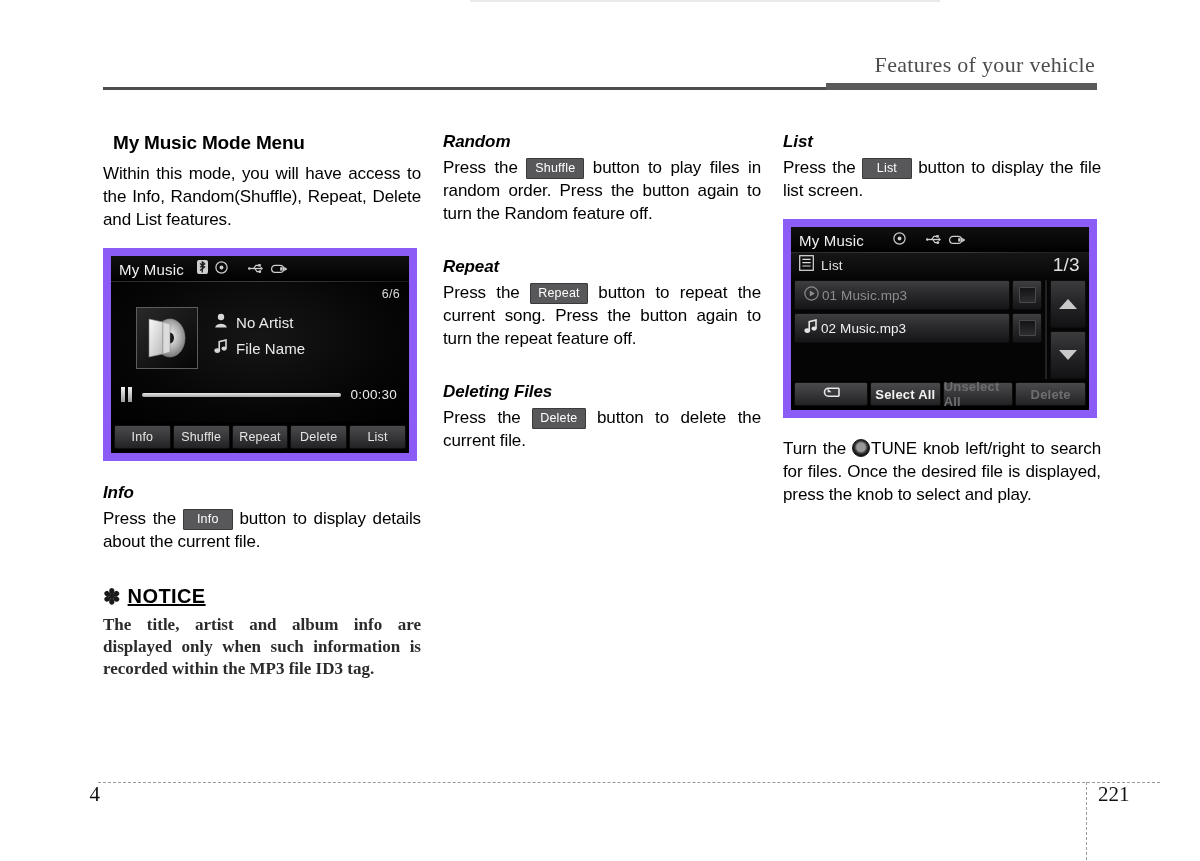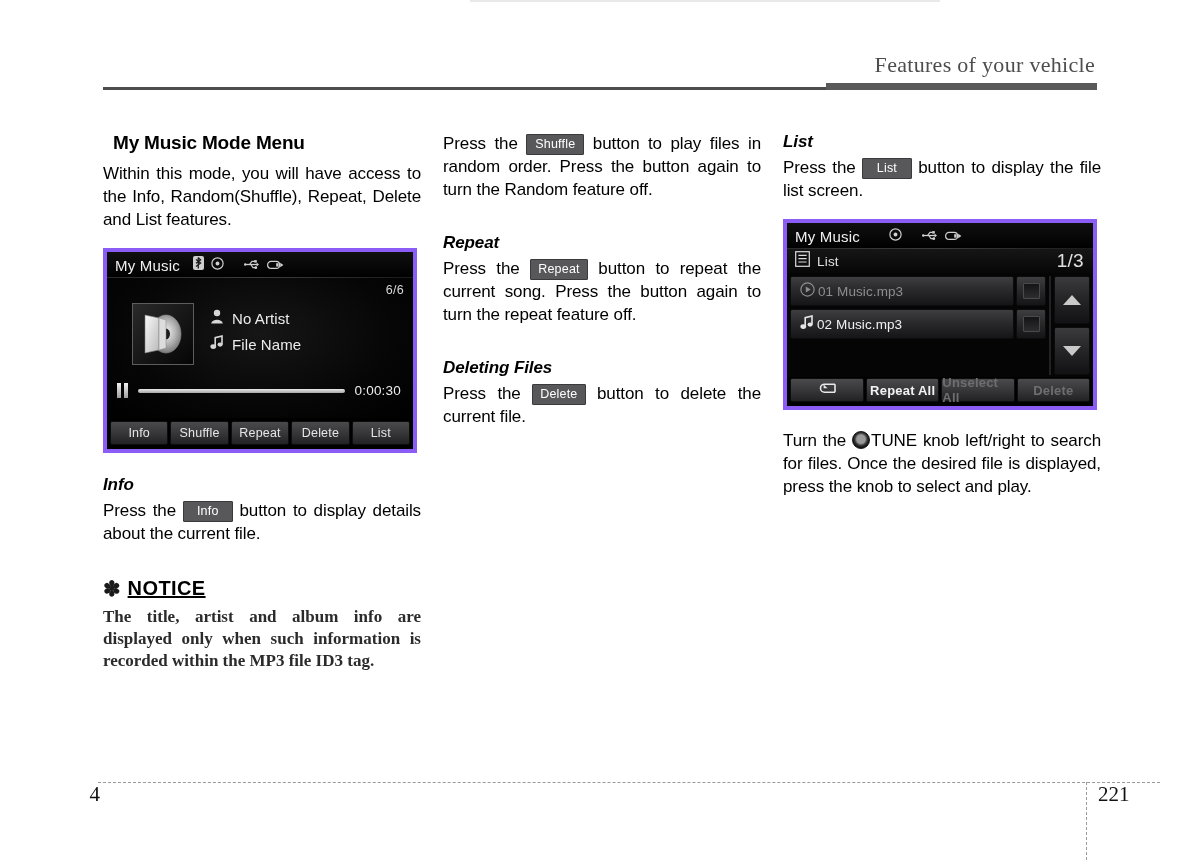--- a/index.html
+++ b/index.html
@@ -140,21 +140,21 @@
     line-height: 22px;
     text-align: justify;
     color: #2b2b2b;
   }
 
   
   .hu {
     position: relative;
     width: 314px;
     background: #000;
-    border: 4px solid #8b5cf6;
+    border: 8px solid #8b5cf6;
     box-sizing: border-box;
     font-family: "Liberation Sans", sans-serif;
     overflow: hidden;
   }
   .hu-titlebar {
     position: relative;
     height: 26px;
     background: linear-gradient(180deg,#101010 0%, #000 100%);
     display: flex;
     align-items: center;
@@ -576,20 +576,21 @@
 
   <div class="notice-head">
     <span class="notice-star">✽</span>
     <span class="notice-title">NOTICE</span>
   </div>
   <p class="notice-body">The title, artist and album info are displayed only when such information is recorded within the MP3 file ID3 tag.</p>
 </div>
 
 <div class="col col-2">
 
+  <h3 class="sub-head">Random</h3>
   <p class="body-text"><span>Press the</span> <span class="keycap wide">Shuffle</span> <span>button to play files in random order. Press the button again to turn the Random feature off.</span></p>
 
   <div class="spacer-md"></div>
 
   <h3 class="sub-head">Repeat</h3>
   <p class="body-text"><span>Press the</span> <span class="keycap wide">Repeat</span> <span>button to repeat the current song. Press the button again to turn the repeat feature off.</span></p>
 
   <div class="spacer-md"></div>
 
   <h3 class="sub-head">Deleting Files</h3>
@@ -698,21 +699,21 @@
       <div class="list-buttonbar">
         <div class="list-btn back">
           <span>
             <svg width="22" height="14" viewBox="0 0 22 14">
                 <path d="M19 2.2 H8.5 A4 4 0 0 0 8.5 10.2 H19" stroke="#e8e8e8" stroke-width="1.6" fill="none"></path>
                 <path d="M11.5 6.2 L7.6 6.2 L7.6 2.6 Z" fill="#e8e8e8"></path>
                 <path d="M19 2.2 L19 10.2" stroke="#e8e8e8" stroke-width="1.6"></path>
               </svg>
           </span>
         </div>
-        <div class="list-btn">Repeat All</div>
+        <div class="list-btn">Select All</div>
         <div class="list-btn disabled">Unselect All</div>
         <div class="list-btn disabled">Delete</div>
       </div>
     </div>
   </div>
 
   <div style="height:19px"></div>
 
   <p class="body-text"><span>Turn the</span> <span class="knob-glyph"></span><span>TUNE</span> <span>knob left/right to search for files. Once the desired file is displayed, press the knob to select and play.</span></p>
 </div>

